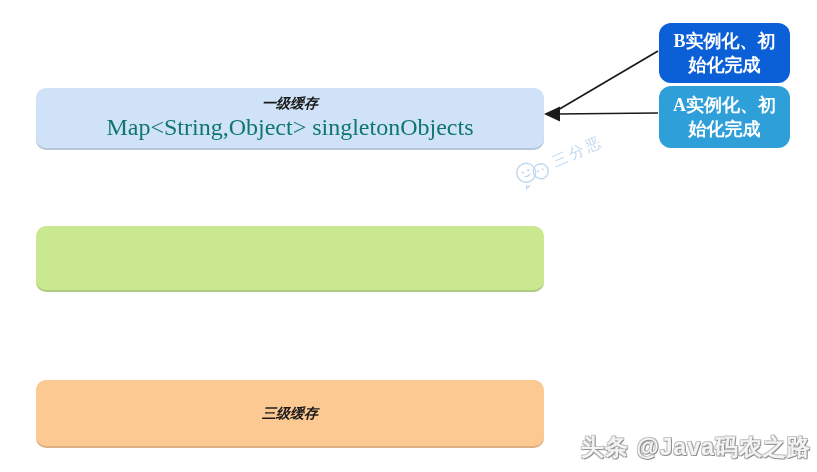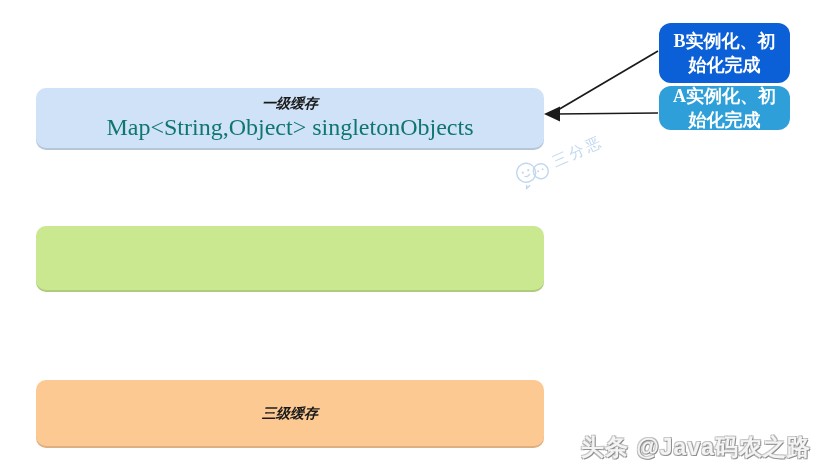--- a/index.html
+++ b/index.html
@@ -56,21 +56,21 @@
     display: flex;
     flex-direction: column;
     align-items: center;
     justify-content: center;
     font-weight: 600;
     font-size: 18px;
     line-height: 1.35;
     box-sizing: border-box;
   }
   .event-box.event-b { top: 23px; height: 60px; }
-  .event-box.event-a { top: 86px; height: 44px; }
+  .event-box.event-a { top: 86px; height: 62px; }
 
   
   .arrows-layer {
     position: absolute;
     left: 0; top: 0;
     width: 817px;
     height: 472px;
     pointer-events: none;
   }
 

